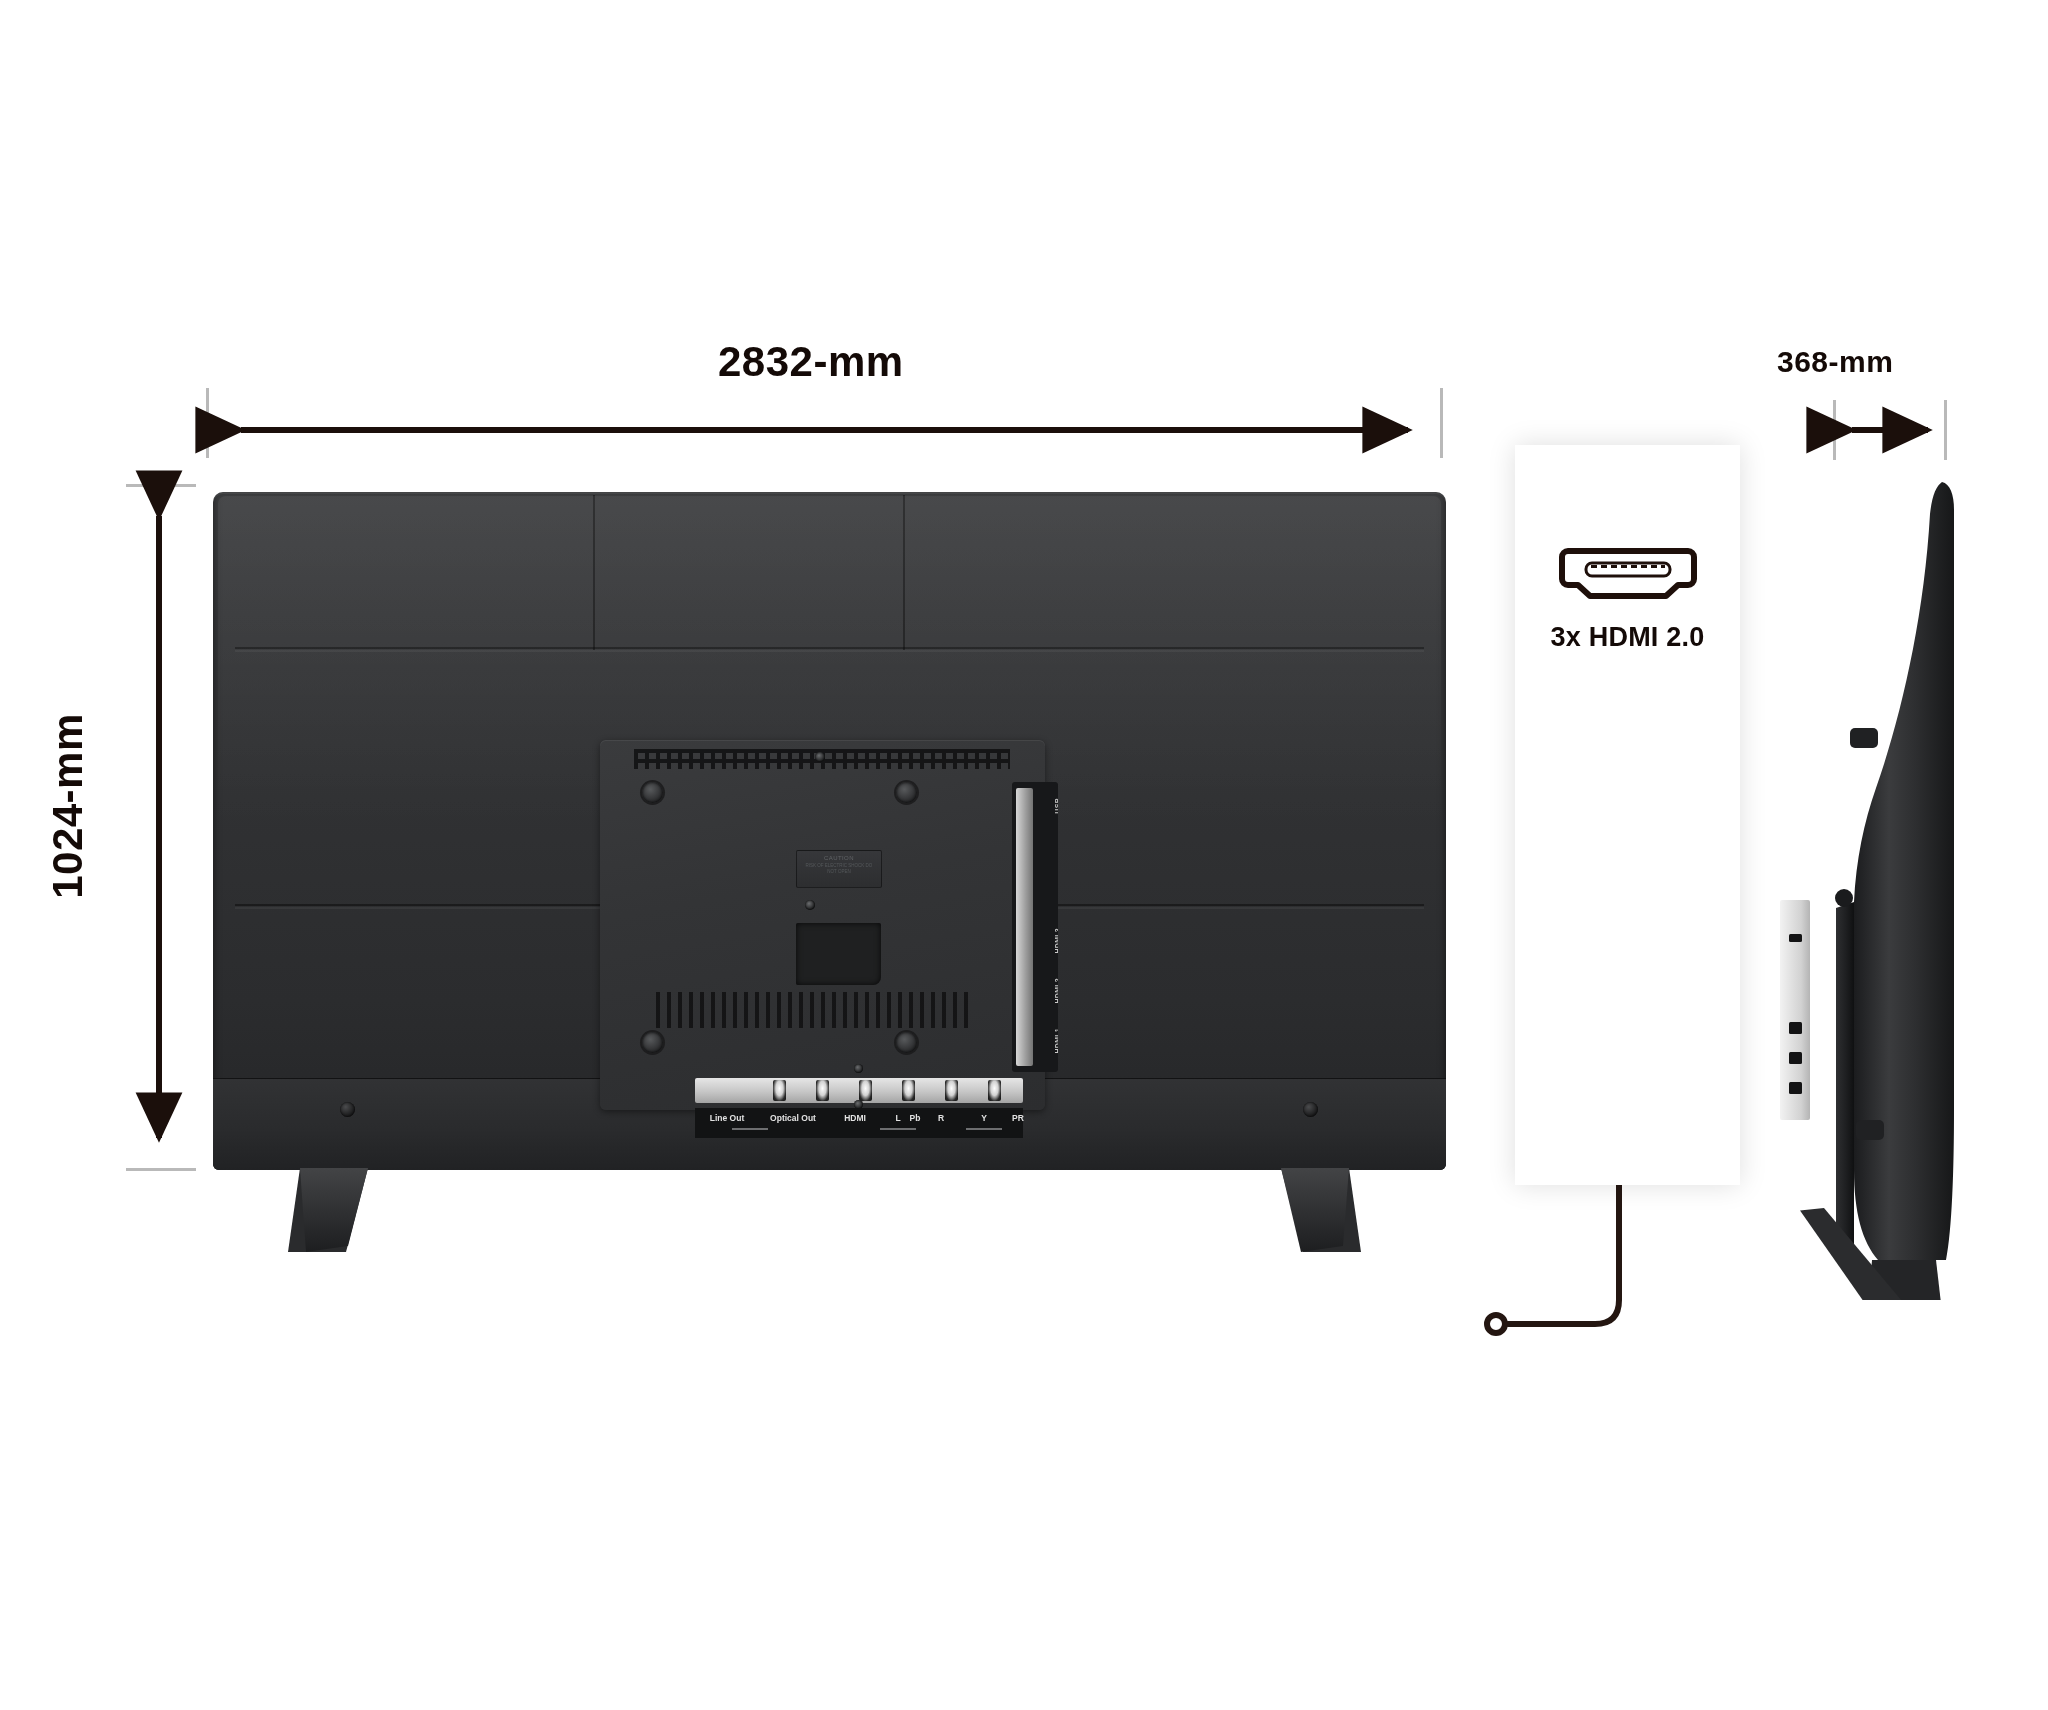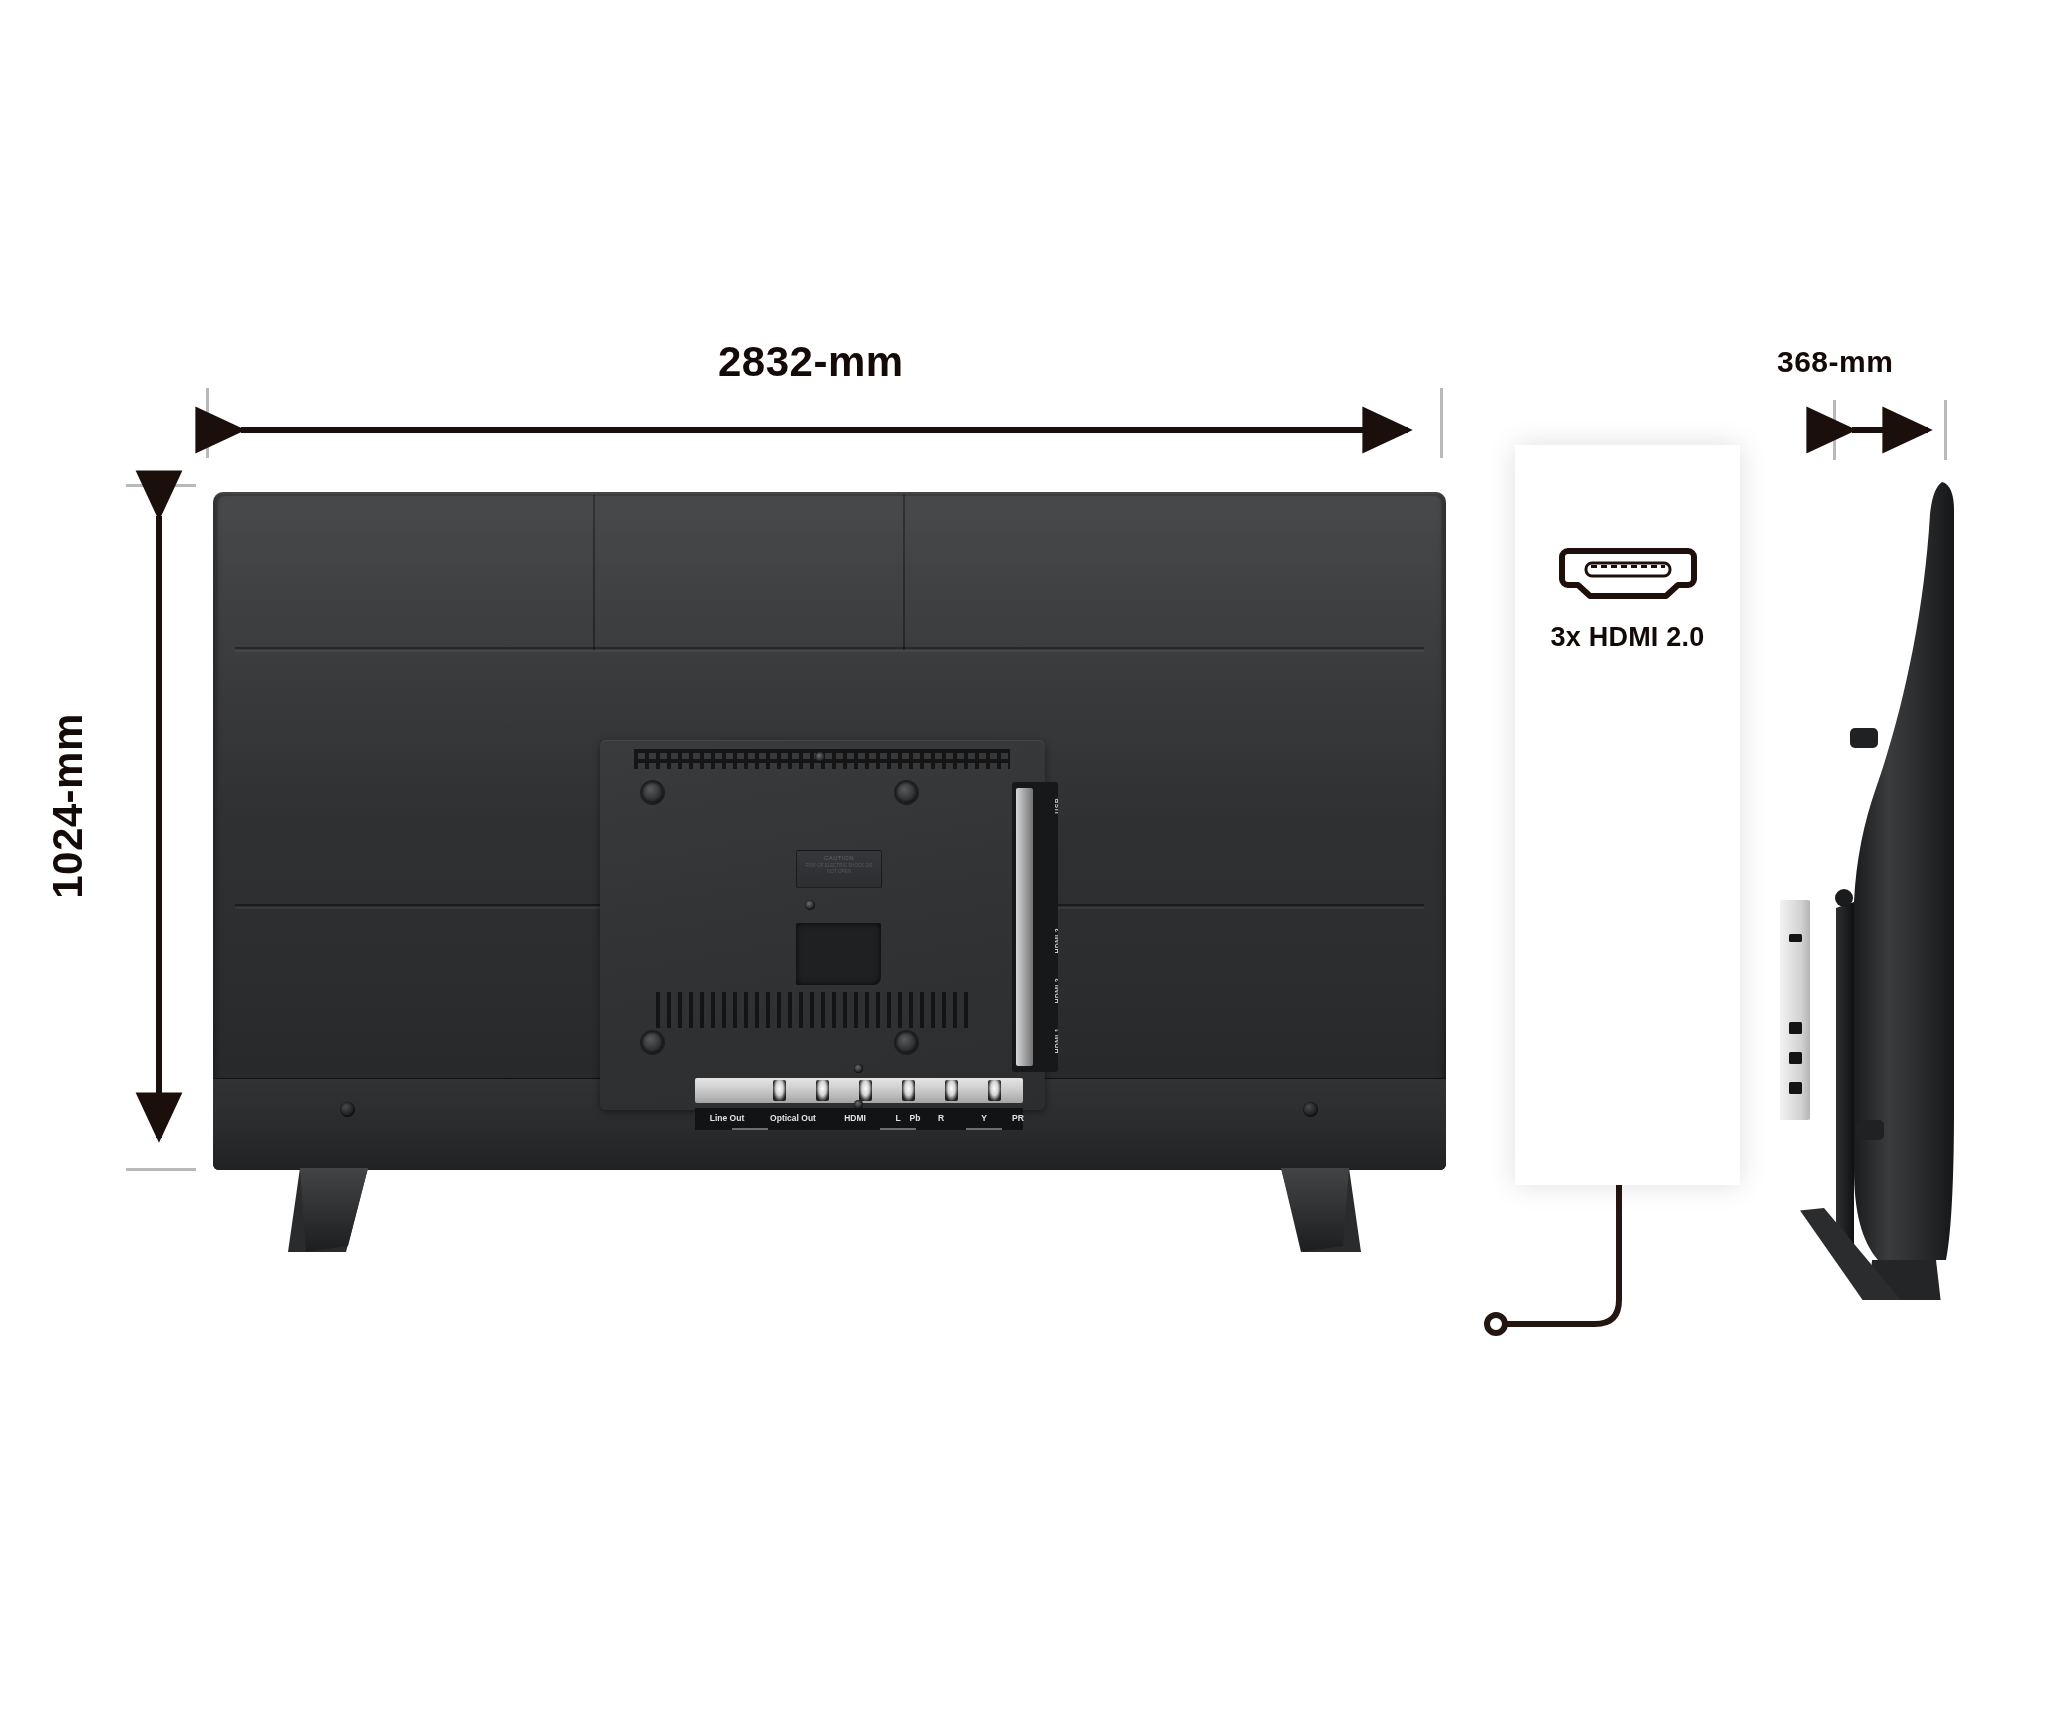--- a/index.html
+++ b/index.html
@@ -145,21 +145,21 @@
     background: linear-gradient(180deg, #e6e6e6 0%, #c6c6c6 55%, #a4a4a4 100%);
     border-radius: 2px;
   }
   .jack {
     position: absolute; top: 2px; width: 13px; height: 21px;
     background: radial-gradient(ellipse at 50% 40%, #fdfdfd 0%, #d2d2d2 40%, #2a2a2a 72%, #0d0d0d 100%);
     border-radius: 2px;
   }
   #label-strip {
     position: absolute; left: 695px; top: 1108px;
-    width: 328px; height: 22px;
+    width: 328px; height: 30px;
     background: #121314; border-radius: 0;
   }
   .port-label {
     position: absolute; top: 5px;
     color: #e2e2e2; font-size: 8.5px; font-weight: 600;
     white-space: nowrap; transform: translateX(-50%);
   }
   .port-underline {
     position: absolute; top: 20px; height: 1.5px;
     background: #6d6e70; transform: translateX(-50%);

